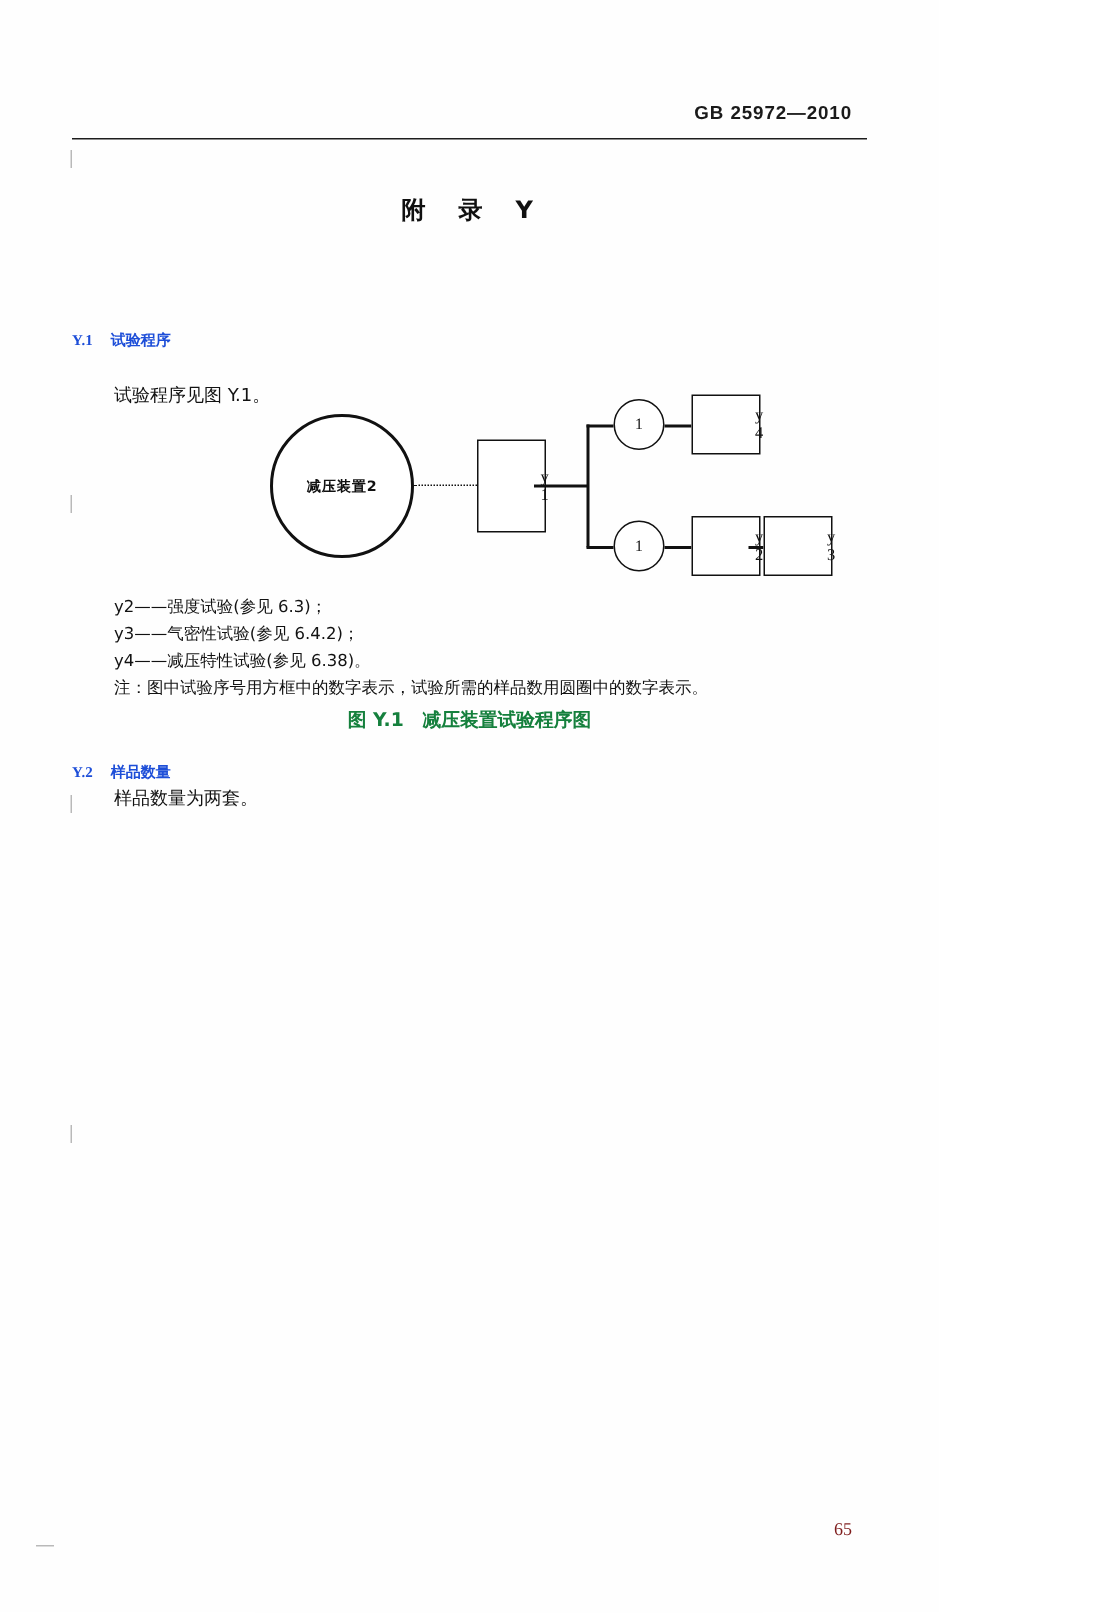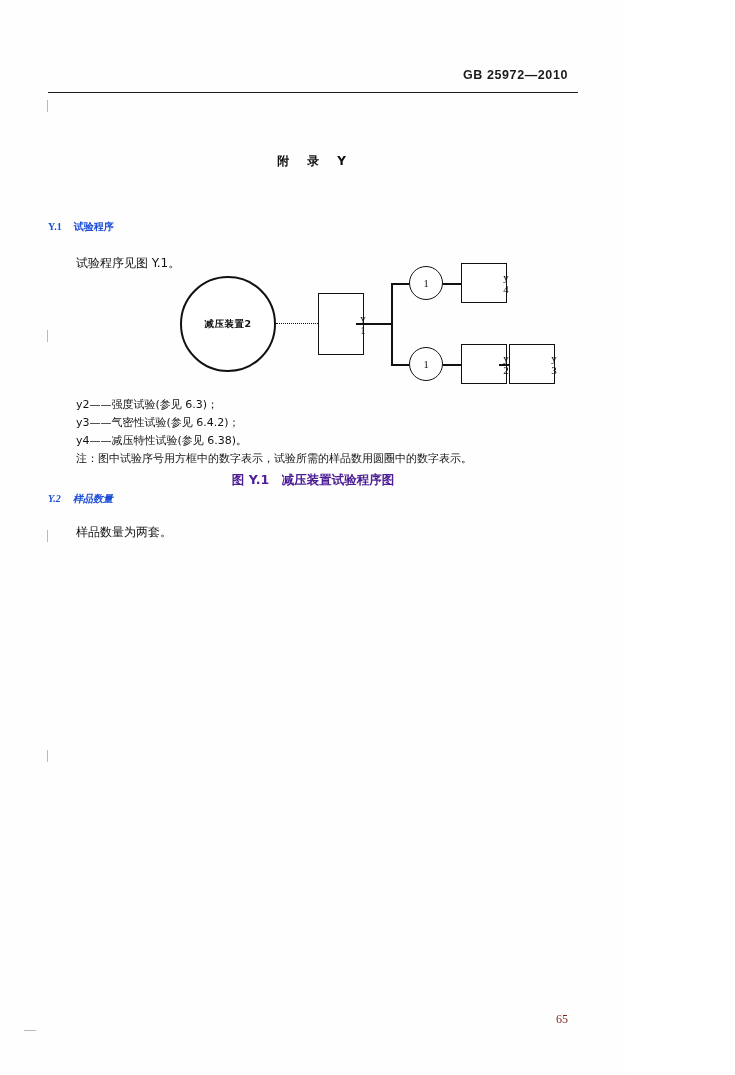--- a/index.html
+++ b/index.html
@@ -47,21 +47,21 @@
 
   .annex-head {
     position: absolute;
     left: 0;
     right: 0;
     text-align: center;
     font-family: "DejaVu Sans", sans-serif;
     font-weight: bold;
     color: #101010;
   }
-  .annex-title { top: 130px; font-size: 12px; letter-spacing: 3px; margin-top: 23px; }
+  .annex-title { top: 130px; font-size: 16px; letter-spacing: 3px; }
   .annex-sub   { top: 158px; font-size: 12px; }
   .annex-name  { top: 184px; font-size: 12.5px; letter-spacing: 0.5px; }
 
   .sec-head {
     position: absolute;
     left: 48px;
     font-size: 10px;
     font-weight: bold;
     color: #1d4ed8;
     font-family: "DejaVu Sans", sans-serif;
@@ -133,21 +133,21 @@
     color: #121212;
     font-family: "DejaVu Sans", sans-serif;
     white-space: nowrap;
   }
   .fig-cap {
     position: absolute;
     left: 0; right: 0;
     text-align: center;
     font-size: 12.5px;
     font-weight: bold;
-    color: #4c1d95;
+    color: #15803d;
     font-family: "DejaVu Sans", sans-serif;
   }
   .page-no {
     position: absolute;
     right: 58px;
     bottom: 48px;
     font-family: "Liberation Serif", serif;
     font-size: 12px;
     color: #7f1d1d;
   }
@@ -201,19 +201,19 @@
     <div class="node rect small" style="left:461px; top:82px;">y 3</div>
   </div>
 
   <div class="legend" style="top:397px;">y2——强度试验(参见 6.3)；</div>
   <div class="legend" style="top:415px;">y3——气密性试验(参见 6.4.2)；</div>
   <div class="legend" style="top:433px;">y4——减压特性试验(参见 6.38)。</div>
   <div class="legend" style="top:451px;">注：图中试验序号用方框中的数字表示，试验所需的样品数用圆圈中的数字表示。</div>
 
   <div class="fig-cap" style="top:472px;">图 Y.1　减压装置试验程序图</div>
 
-  <div class="sec-head" style="top:492px;font-style:italic;">
+  <div class="sec-head" style="top:508px;">
     <span class="num">Y.2</span><span>样品数量</span>
   </div>
   <div class="body-text" style="left:76px; top:524px;">样品数量为两套。</div>
 
   <div class="page-no">65</div>
 </div>
 
 </body></html>

